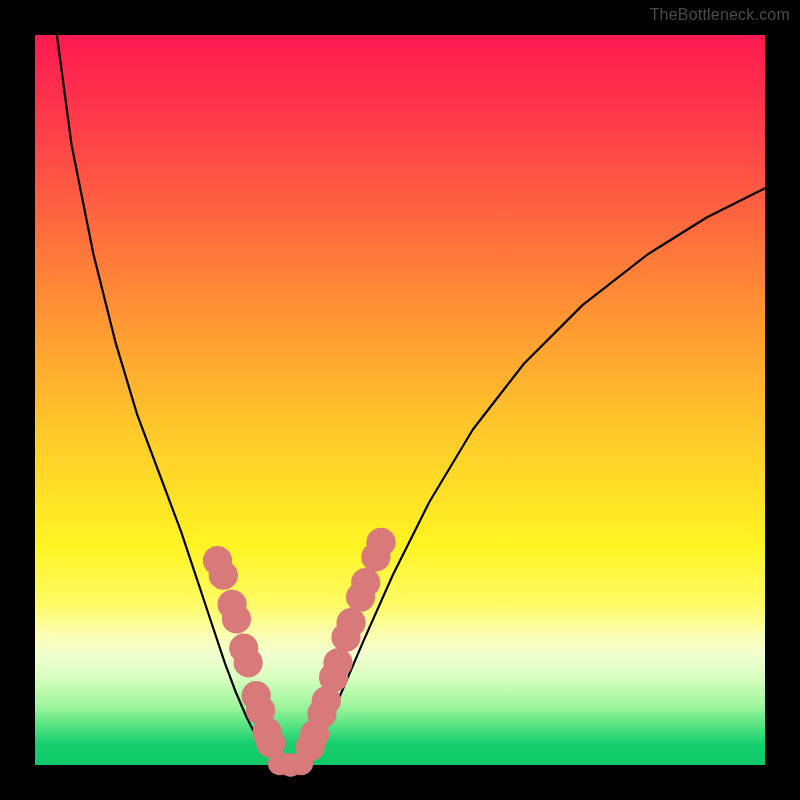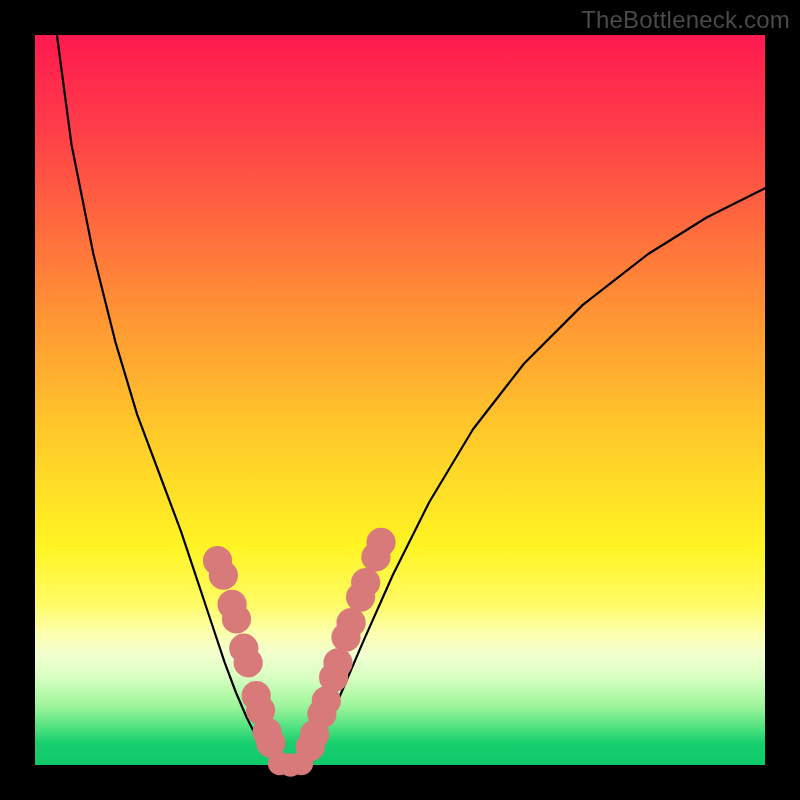--- a/index.html
+++ b/index.html
@@ -39,21 +39,21 @@
       #4de07f 95%,
       #18cf6e 97%,
       #0fc968 100%
     );
   }
   .attribution {
     position: absolute;
     top: 6px;
     right: 10px;
     color: #4a4a4a;
-    font-size: 24px;
+    font-size: 16px;
     letter-spacing: 0.2px;
     font-weight: 400;
     user-select: none;
   }
   svg.curves {
     position: absolute;
     left: 0;
     top: 0;
     width: 730px;
     height: 730px;

